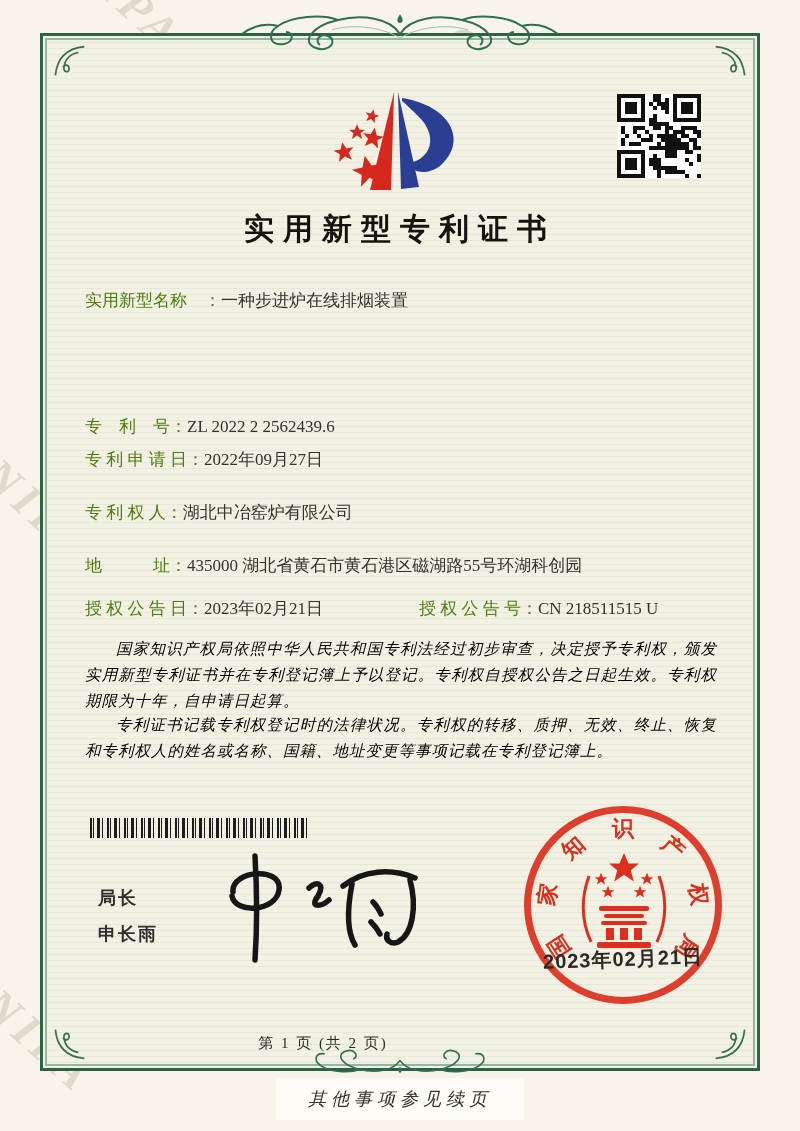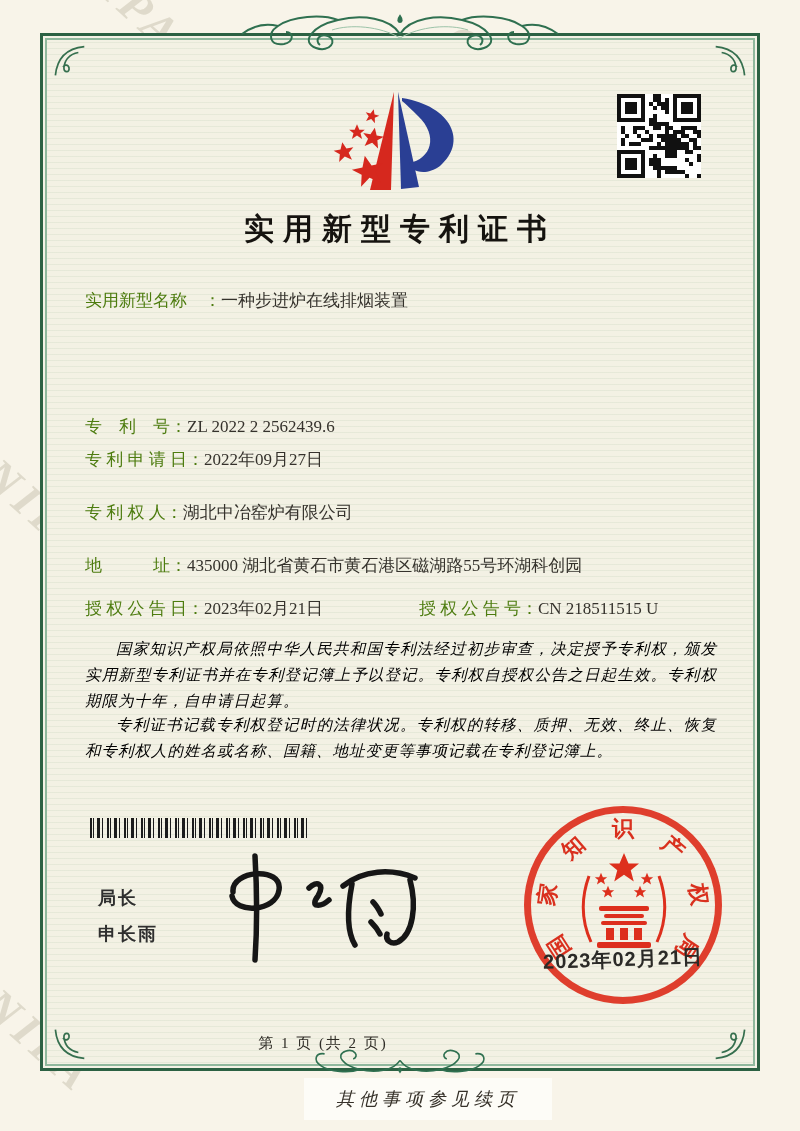--- a/index.html
+++ b/index.html
@@ -84,21 +84,21 @@
     left:512px;top:946px;width:222px;text-align:center;
     font-size:20px;font-weight:700;color:#2b2a27;letter-spacing:1px;
     transform:rotate(-2deg);z-index:6;
     font-family:"Liberation Sans","DejaVu Sans",sans-serif;
   }
   .pagenum{left:0;top:1034px;width:646px;text-align:center;font-size:15px;color:#2e2b25;letter-spacing:2px;}
   .footer-note{
     left:50%;top:1078px;transform:translateX(-50%);
     background:#fdfcf7;padding:9px 32px;
     font-size:18px;font-style:italic;letter-spacing:5px;color:#363129;
-    z-index:4;white-space:nowrap;margin-left:28px;
+    z-index:4;white-space:nowrap;
   }
 </style>
 </head>
 <body>
 
 <div class="page">
 
   <div class="wm" style="left:30px;top:-40px">CNIPA</div>
   <div class="wm" style="left:430px;top:62px">CNIPA</div>
   <div class="wm" style="left:475px;top:298px">CNIPA</div>

